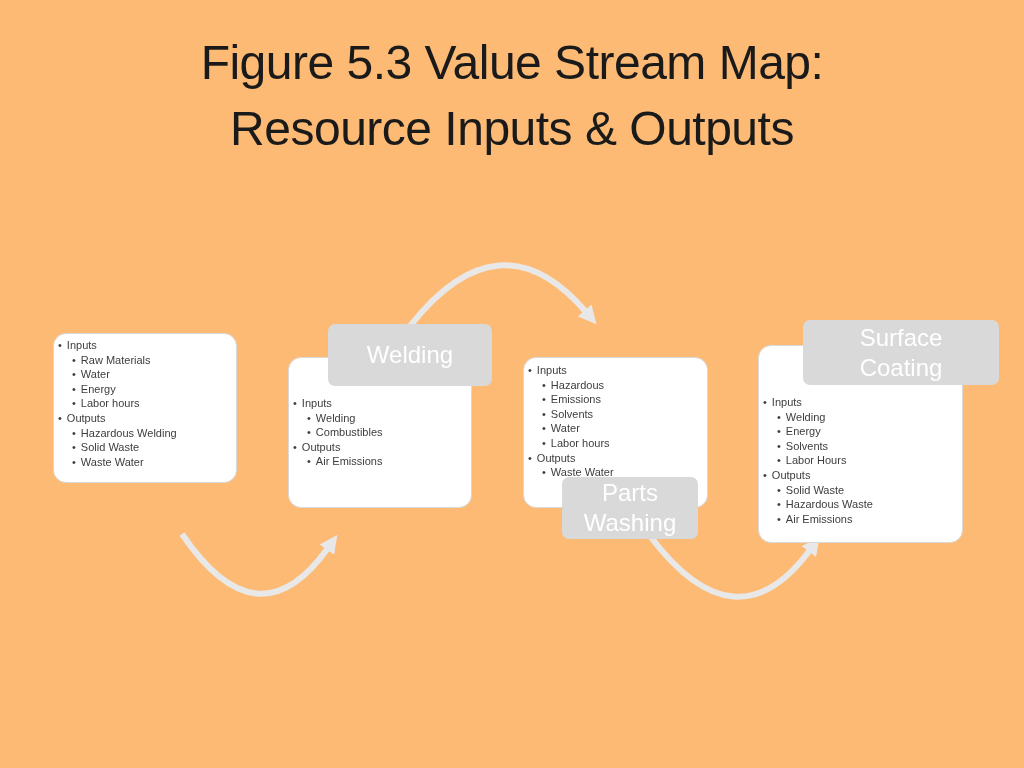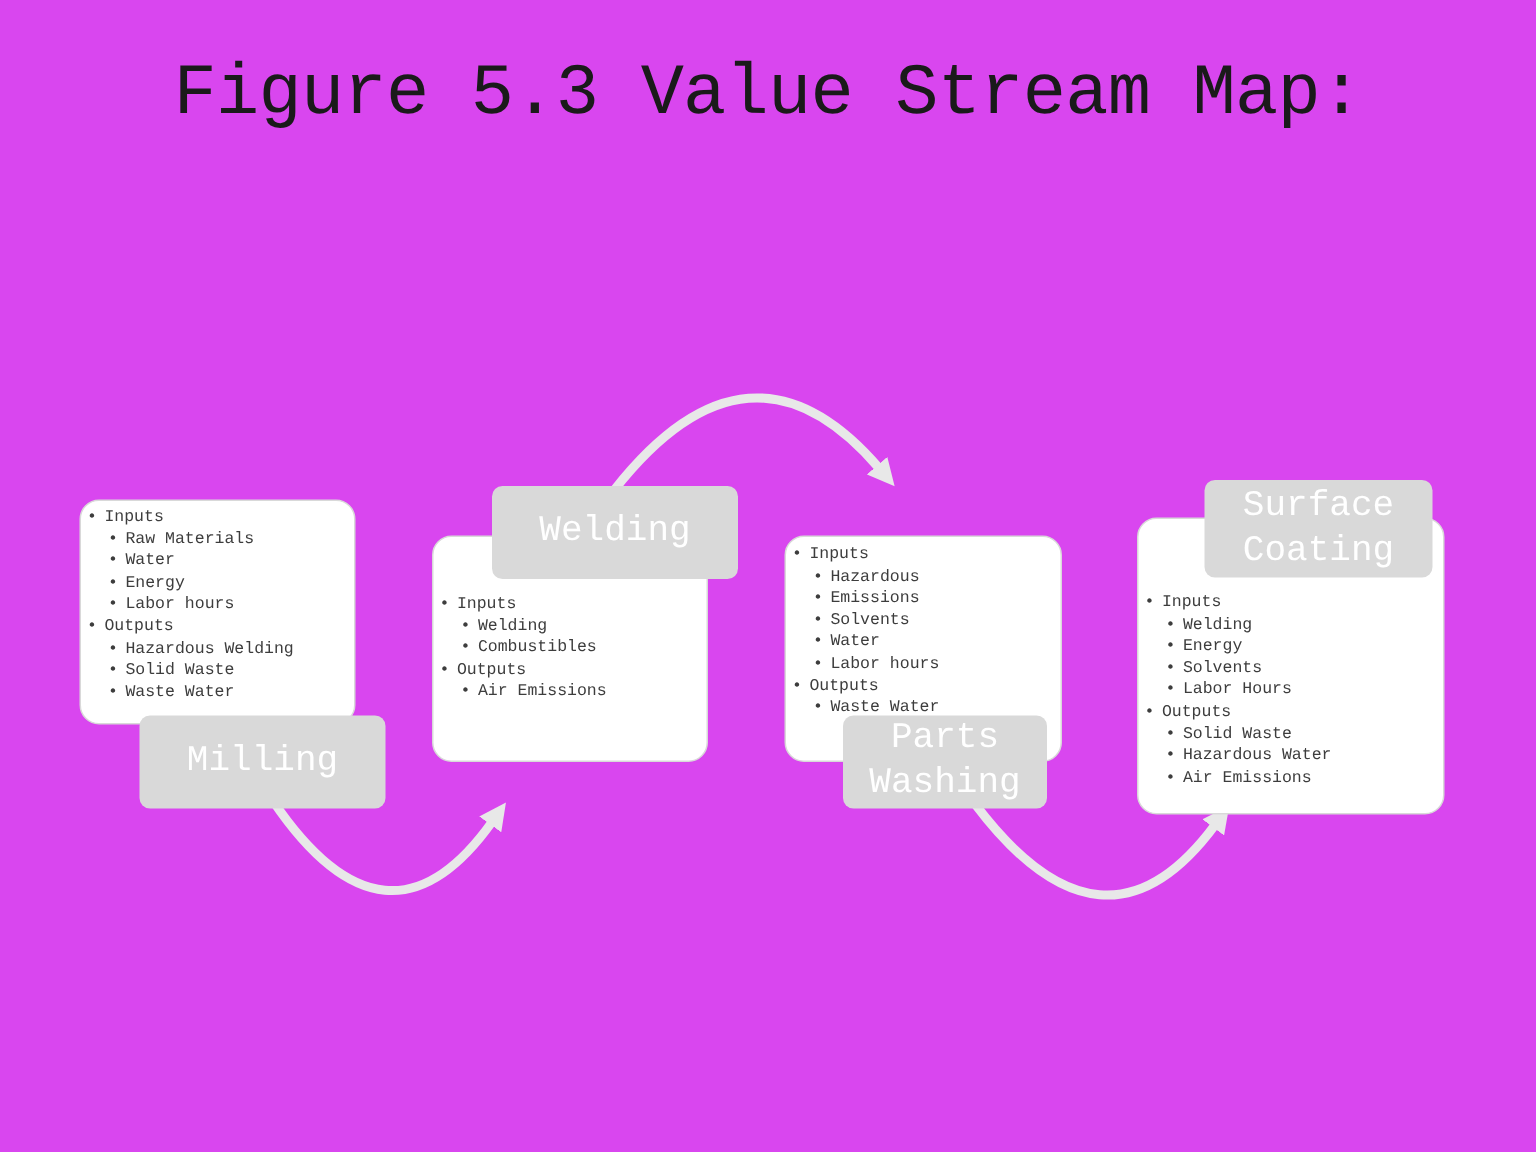--- a/index.html
+++ b/index.html
@@ -1,18 +1,18 @@
 <!DOCTYPE html>
 <html style="--label-bg: #d9d9d9; --label-text: #ffffff; --box-border: #d9d9d9; --arrow: #e8e8e8; --title-text: #1a1a1a; --list-text: #3d3d3d;"><head>
 <meta charset="utf-8">
 <style>
   html,body { margin:0; padding:0; background:#fff; }
   #slide {
-    position:relative; width:1024px; height:768px; background:#d946ef;
-    font-family:Liberation Mono, monospace; overflow:hidden;
+    position:relative; width:1024px; height:768px; background:#fdba74;
+    font-family:Liberation Sans, sans-serif; overflow:hidden;
   }
 
   
   .title {
     position:absolute; top:30px; left:0; width:100%;
     text-align:center; color:var(--title-text,#1a1a1a);
     font-size:48px; line-height:66px; letter-spacing:-0.5px;
   }
 
   
@@ -39,29 +39,30 @@
   
   .process-label {
     position:absolute; z-index:3; box-sizing:border-box;
     background:var(--label-bg,#d9d9d9); color:var(--label-text,#ffffff);
     border-radius:7px; display:flex; align-items:center; justify-content:center;
     text-align:center; font-size:24px; line-height:30px;
   }
   #label-0 { left:93px;  top:477px; width:164px; height:62px; }
   #label-1 { left:328px; top:324px; width:164px; height:62px; }
   #label-2 { left:562px; top:477px; width:136px; height:62px; }
-  #label-3 { left:803px; top:320px; width:152px; height:65px; padding:0 12px; }
+  #label-3 { left:803px; top:320px; width:196px; height:65px; padding:0 12px; }
 </style>
 </head>
 <body>
 
 <div id="slide">
 
   <div class="title">
     <div>Figure 5.3 Value Stream Map:</div>
+    <div>Resource Inputs &amp; Outputs</div>
   </div>
 
   <svg id="arrows" width="1024" height="768">
     <defs>
       <marker id="ah" markerUnits="userSpaceOnUse" markerWidth="20" markerHeight="18" refX="2" refY="9" orient="auto">
         <path d="M0,0 L18,9 L0,18 Z"></path>
       </marker>
     </defs>
     <path class="arrow" d="M 182 534 Q 258 646 328 548" marker-end="url(#ah)"></path>
     <path class="arrow" d="M 410 326 Q 500 212 586 312" marker-end="url(#ah)"></path>
@@ -97,22 +98,21 @@
       <div class="line lvl2">Waste Water</div>
     </div>
   <div id="box-3" class="list-box">
       <div class="line lvl1">Inputs</div>
       <div class="line lvl2">Welding</div>
       <div class="line lvl2">Energy</div>
       <div class="line lvl2">Solvents</div>
       <div class="line lvl2">Labor Hours</div>
       <div class="line lvl1">Outputs</div>
       <div class="line lvl2">Solid Waste</div>
-      <div class="line lvl2">Hazardous Water</div>
+      <div class="line lvl2">Hazardous Waste</div>
       <div class="line lvl2">Air Emissions</div>
     </div>
 
-  <div id="label-0" class="process-label">Milling</div>
   <div id="label-1" class="process-label">Welding</div>
   <div id="label-2" class="process-label">Parts Washing</div>
   <div id="label-3" class="process-label">Surface Coating</div>
 
 </div>
 
 </body></html>

